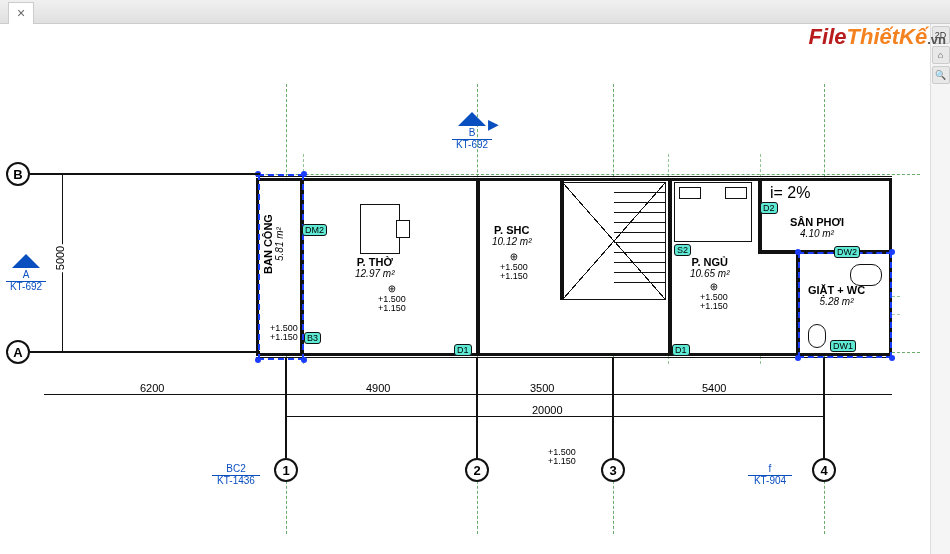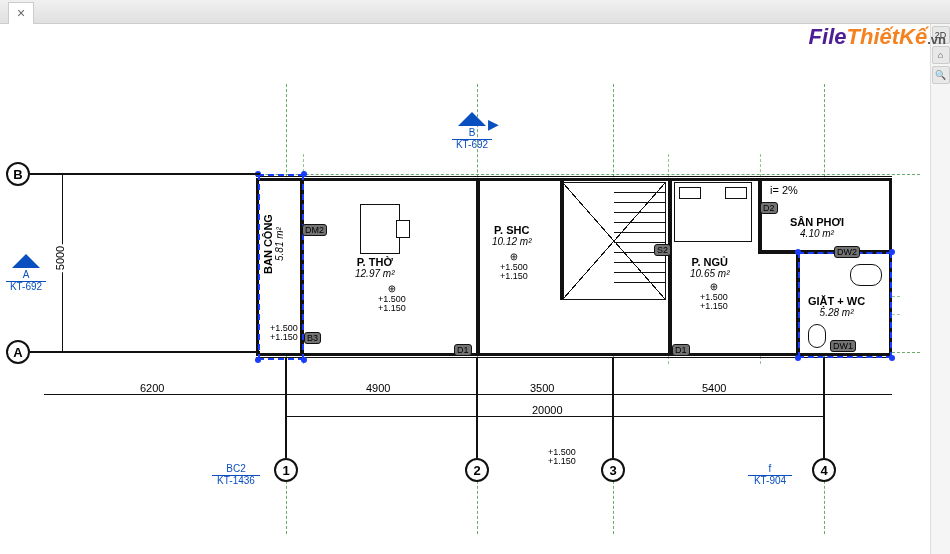--- a/index.html
+++ b/index.html
@@ -1,21 +1,21 @@
 <!DOCTYPE html>
 <html><head>
 <meta charset="utf-8">
 <style>
   * { margin: 0; padding: 0; box-sizing: border-box; }
   html, body { width: 950px; height: 554px; font-family: Arial, sans-serif; background: #fff; overflow: hidden; }
   .header { height: 24px; background: linear-gradient(#f0f0f0,#e0e0e0); border-bottom: 1px solid #ccc; display: flex; align-items: center; padding: 0 8px; font-size: 12px; }
   .tab { display: flex; align-items: center; gap: 6px; background: #fff; border: 1px solid #ccc; border-bottom: none; padding: 2px 8px; height: 22px; margin-top: 2px; }
   .tab-close { font-size: 14px; cursor: pointer; color: #666; }
   .logo { position: absolute; top: 24px; right: 4px; z-index: 50; display: flex; align-items: baseline; font-weight: bold; font-size: 22px; font-style: italic; }
-  .logo .f { color: #4c1d95; } .logo .t { color: #f58220; } .logo .vn { font-size: 13px; color: #555; font-style: normal; }
+  .logo .f { color: #b91c1c; } .logo .t { color: #f58220; } .logo .vn { font-size: 13px; color: #555; font-style: normal; }
   .canvas { position: absolute; top: 24px; left: 0; right: 20px; bottom: 0; background: #fff; }
   .right-toolbar { position: absolute; top: 24px; right: 0; width: 20px; bottom: 0; background: #f5f5f5; border-left: 1px solid #ddd; }
   .tb-btn { width: 18px; height: 18px; margin: 2px auto; background: #e8e8e8; border: 1px solid #ccc; border-radius: 2px; font-size: 9px; text-align: center; line-height: 16px; color: #333; }
   .drawing { position: absolute; inset: 0; }
   .gridline-v { position: absolute; top: 0; bottom: 0; border-left: 1px dashed #2b8a2b; opacity: .7; }
   .gridline-h { position: absolute; left: 0; right: 0; border-top: 1px dashed #2b8a2b; opacity: .7; }
   .grid-bubble { position: absolute; width: 24px; height: 24px; border: 2px solid #111; border-radius: 50%; background: #fff; display: flex; align-items: center; justify-content: center; font-weight: bold; font-size: 13px; }
   .grid-tick { position: absolute; background: #111; }
   .section-marker { position: absolute; width: 40px; height: 40px; }
   .section-marker .tri { position: absolute; width: 0; height: 0; }
@@ -24,32 +24,32 @@
   .plan-outline { position: absolute; border: 2px solid #111; background: #fff; }
   .wall { position: absolute; background: #111; }
   .hatch { background: repeating-linear-gradient(0deg,#111 0,#111 1px,transparent 1px,transparent 3px); }
   .sel-box { position: absolute; border: 2px dashed #1a3cff; }
   .sel-dot { position: absolute; width: 6px; height: 6px; background: #1a3cff; border-radius: 50%; }
   .room-lbl { position: absolute; font-size: 11px; text-align: center; line-height: 1.1; }
   .room-lbl .name { font-weight: bold; }
   .room-lbl .area { font-style: italic; font-size: 10px; }
   .level-tag { position: absolute; font-size: 9px; text-align: center; line-height: 1.05; }
   .level-tag .mark { font-size: 10px; }
-  .door-tag { position: absolute; font-size: 9px; border: 1px solid #111; border-radius: 3px; padding: 0 2px; background: #737373; }
+  .door-tag { position: absolute; font-size: 9px; border: 1px solid #111; border-radius: 3px; padding: 0 2px; background: #5eead4; }
   .stair { position: absolute; }
   .stair .tread { position: absolute; left: 0; right: 0; border-top: 1px solid #111; }
   .void { position: absolute; border: 1px solid #111; }
   .void::before, .void::after { content: ""; position: absolute; inset: 0; }
   .void::before { background: linear-gradient(to top right, transparent calc(50% - .5px), #111 calc(50% - .5px), #111 calc(50% + .5px), transparent calc(50% + .5px)); }
   .void::after { background: linear-gradient(to top left, transparent calc(50% - .5px), #111 calc(50% - .5px), #111 calc(50% + .5px), transparent calc(50% + .5px)); }
   .dim-line { position: absolute; border-top: 1px solid #111; }
   .dim-line.vert { border-top: none; border-left: 1px solid #111; }
   .dim-txt { position: absolute; font-size: 11px; background: #fff; padding: 0 2px; }
   .furn { position: absolute; border: 1px solid #111; background: #fff; }
-  .slope { position: absolute; font-size: 11px; }
+  .slope { position: absolute; font-size: 16px; }
   .watermark { position: absolute; left: 50%; bottom: 8px; transform: translateX(-50%); font-size: 15px; color: #b5b5b5; letter-spacing: .5px; }
 </style>
 </head>
 <body>
 
 <div class="header">
   <div class="tab">
     <span class="tab-close">×</span>
   </div>
 </div>
@@ -144,21 +144,21 @@
       <div class="area">10.12 m²</div>
     </div>
     <div class="room-lbl" style="left:690px;top:232px">
       <div class="name">P. NGỦ</div>
       <div class="area">10.65 m²</div>
     </div>
     <div class="room-lbl" style="left:790px;top:192px">
       <div class="name">SÂN PHƠI</div>
       <div class="area">4.10 m²</div>
     </div>
-    <div class="room-lbl" style="left:808px;top:271px">
+    <div class="room-lbl" style="left:808px;top:260px">
       <div class="name">GIẶT + WC</div>
       <div class="area">5.28 m²</div>
     </div>
 
     <div class="slope" style="left:770px;top:160px">i= 2%</div>
 
     <div class="level-tag" style="left:378px;top:260px">
       <div class="mark">⊕</div>
       <div>+1.500</div>
       <div>+1.150</div>
@@ -178,21 +178,21 @@
       <div>+1.150</div>
     </div>
     <div class="level-tag" style="left:548px;top:424px">
       <div>+1.500</div>
       <div>+1.150</div>
     </div>
 
     <div class="door-tag" style="left:302px;top:200px">DM2</div>
     <div class="door-tag" style="left:454px;top:320px">D1</div>
     <div class="door-tag" style="left:672px;top:320px">D1</div>
-    <div class="door-tag" style="left:654px;top:220px">S2</div>
+    <div class="door-tag" style="left:674px;top:220px">S2</div>
     <div class="door-tag" style="left:760px;top:178px">D2</div>
     <div class="door-tag" style="left:830px;top:316px">DW1</div>
     <div class="door-tag" style="left:834px;top:222px">DW2</div>
     <div class="door-tag" style="left:304px;top:308px">B3</div>
 
     <div class="grid-bubble" style="left:6px;top:138px">B</div>
     <div class="grid-tick" style="left:30px;top:149px;width:230px;height:2px"></div>
     <div class="grid-bubble" style="left:6px;top:316px">A</div>
     <div class="grid-tick" style="left:30px;top:327px;width:230px;height:2px"></div>
 

